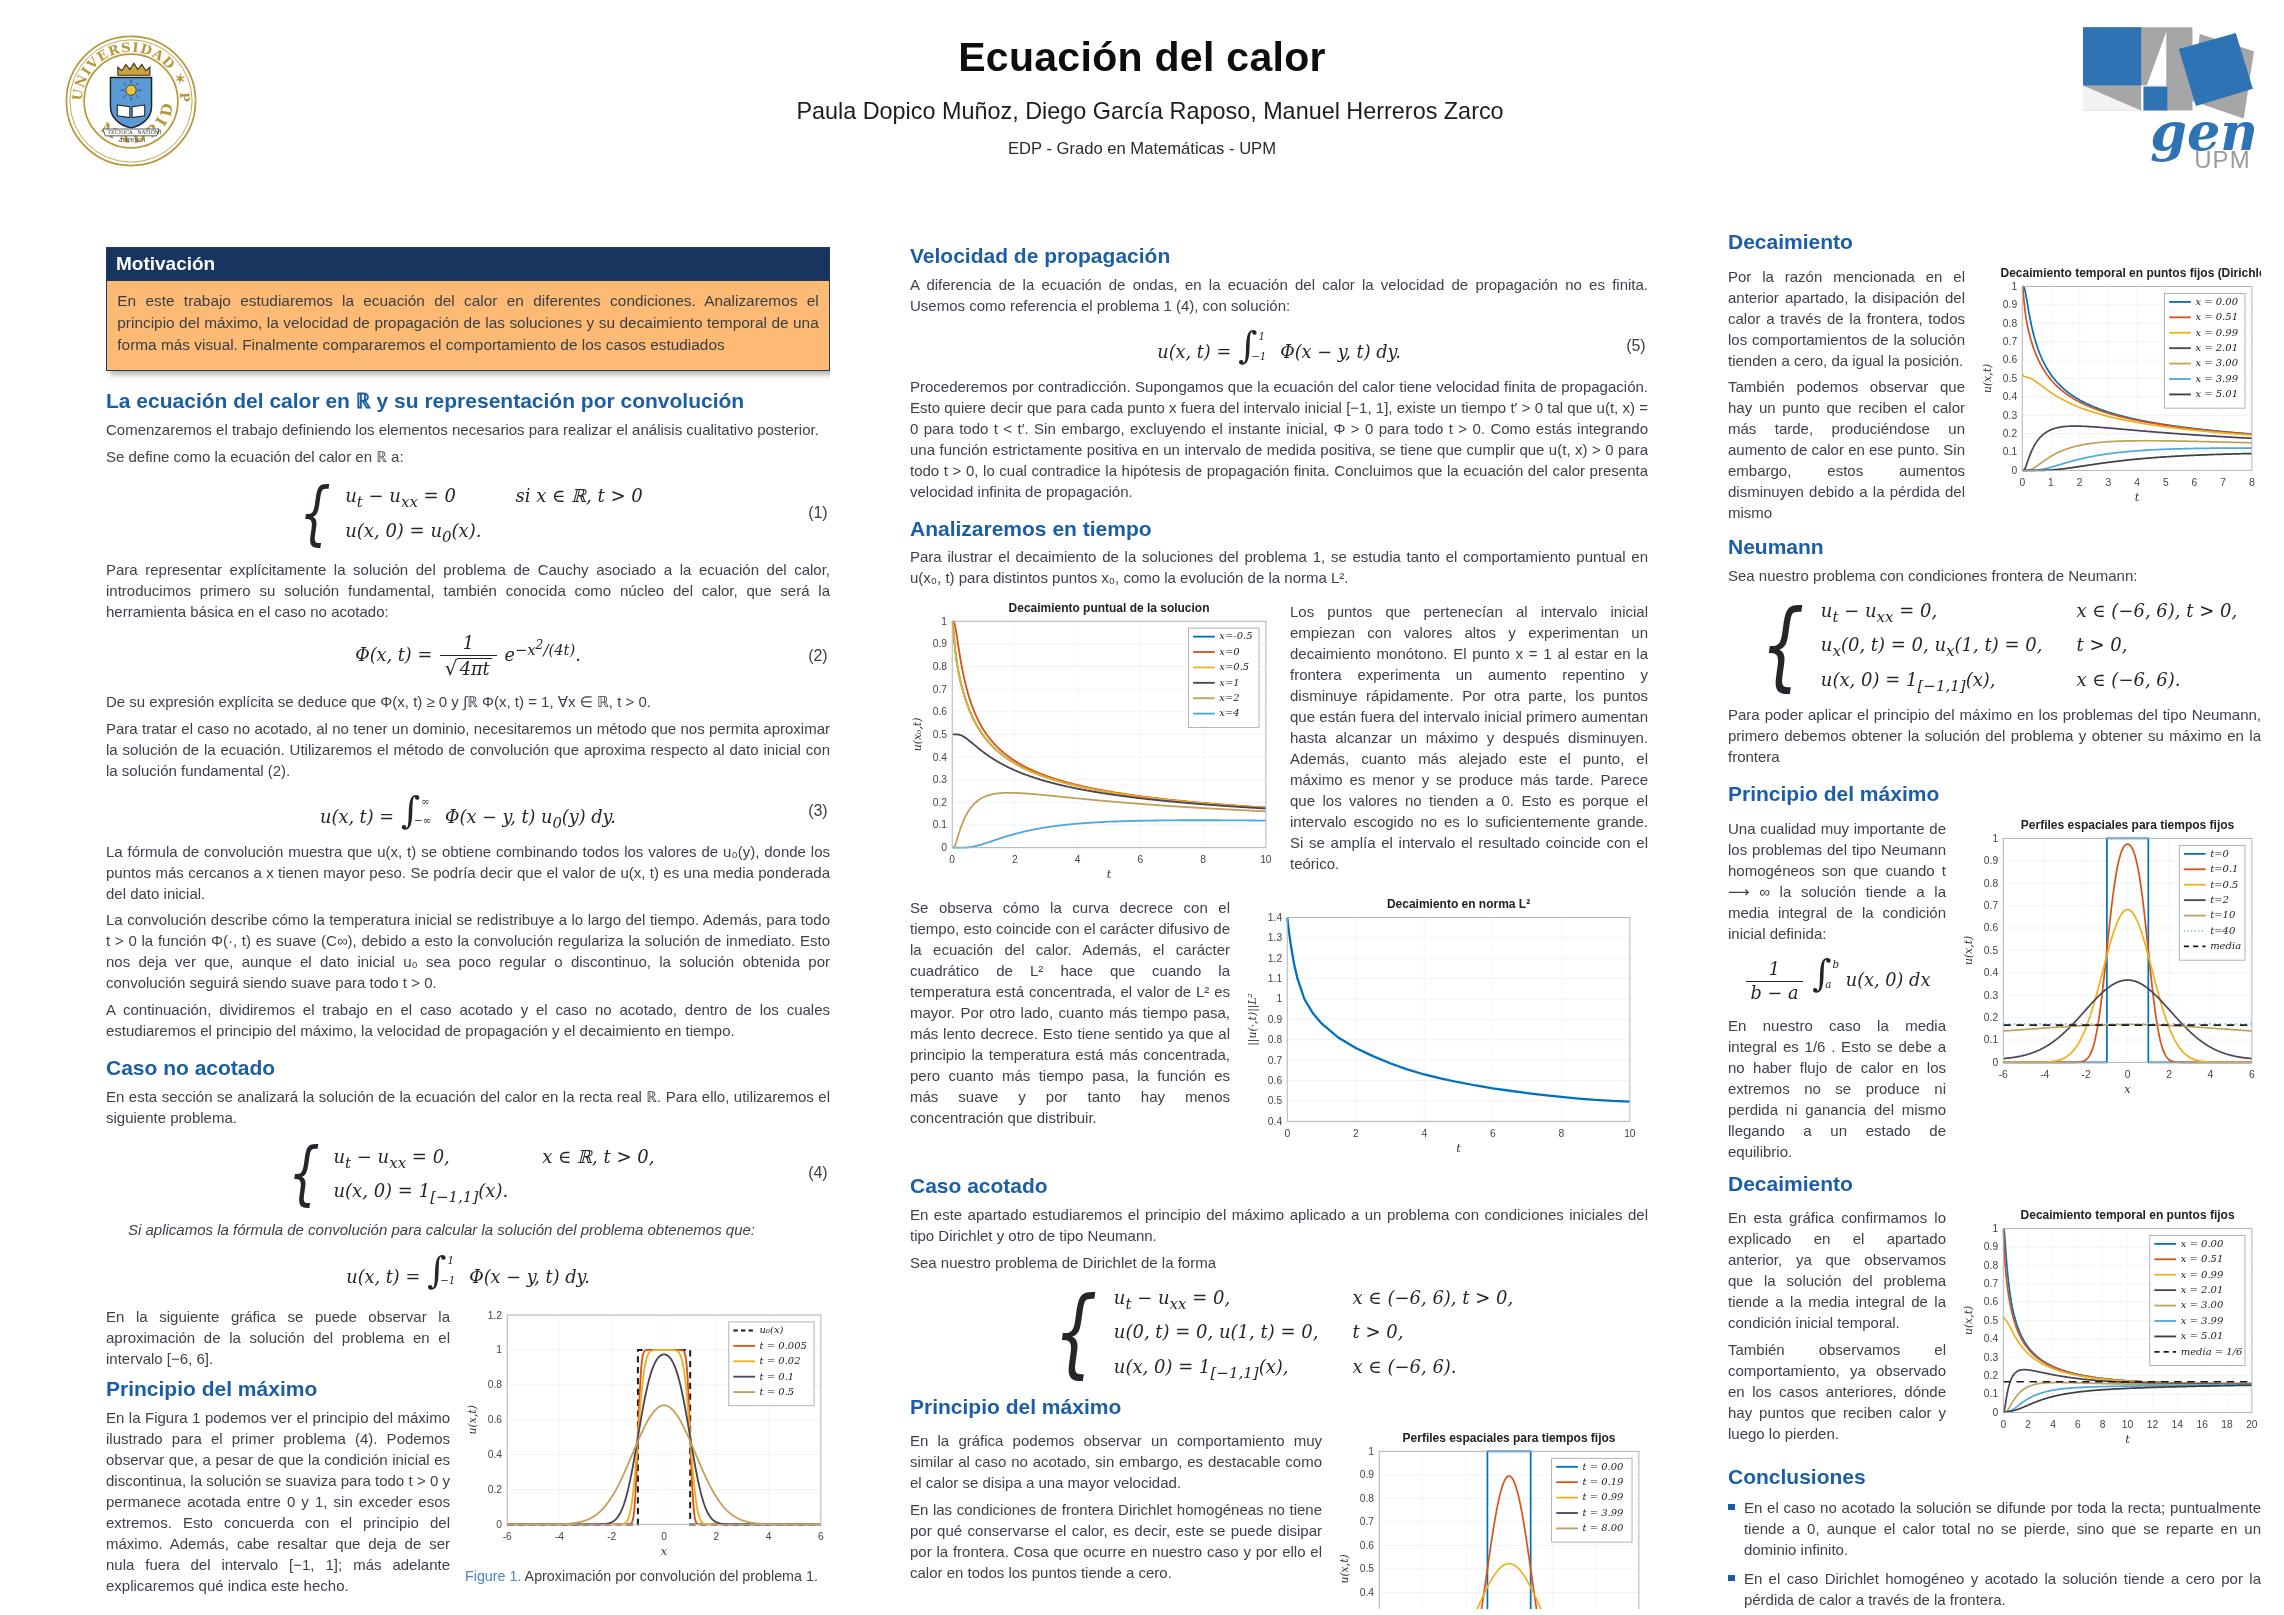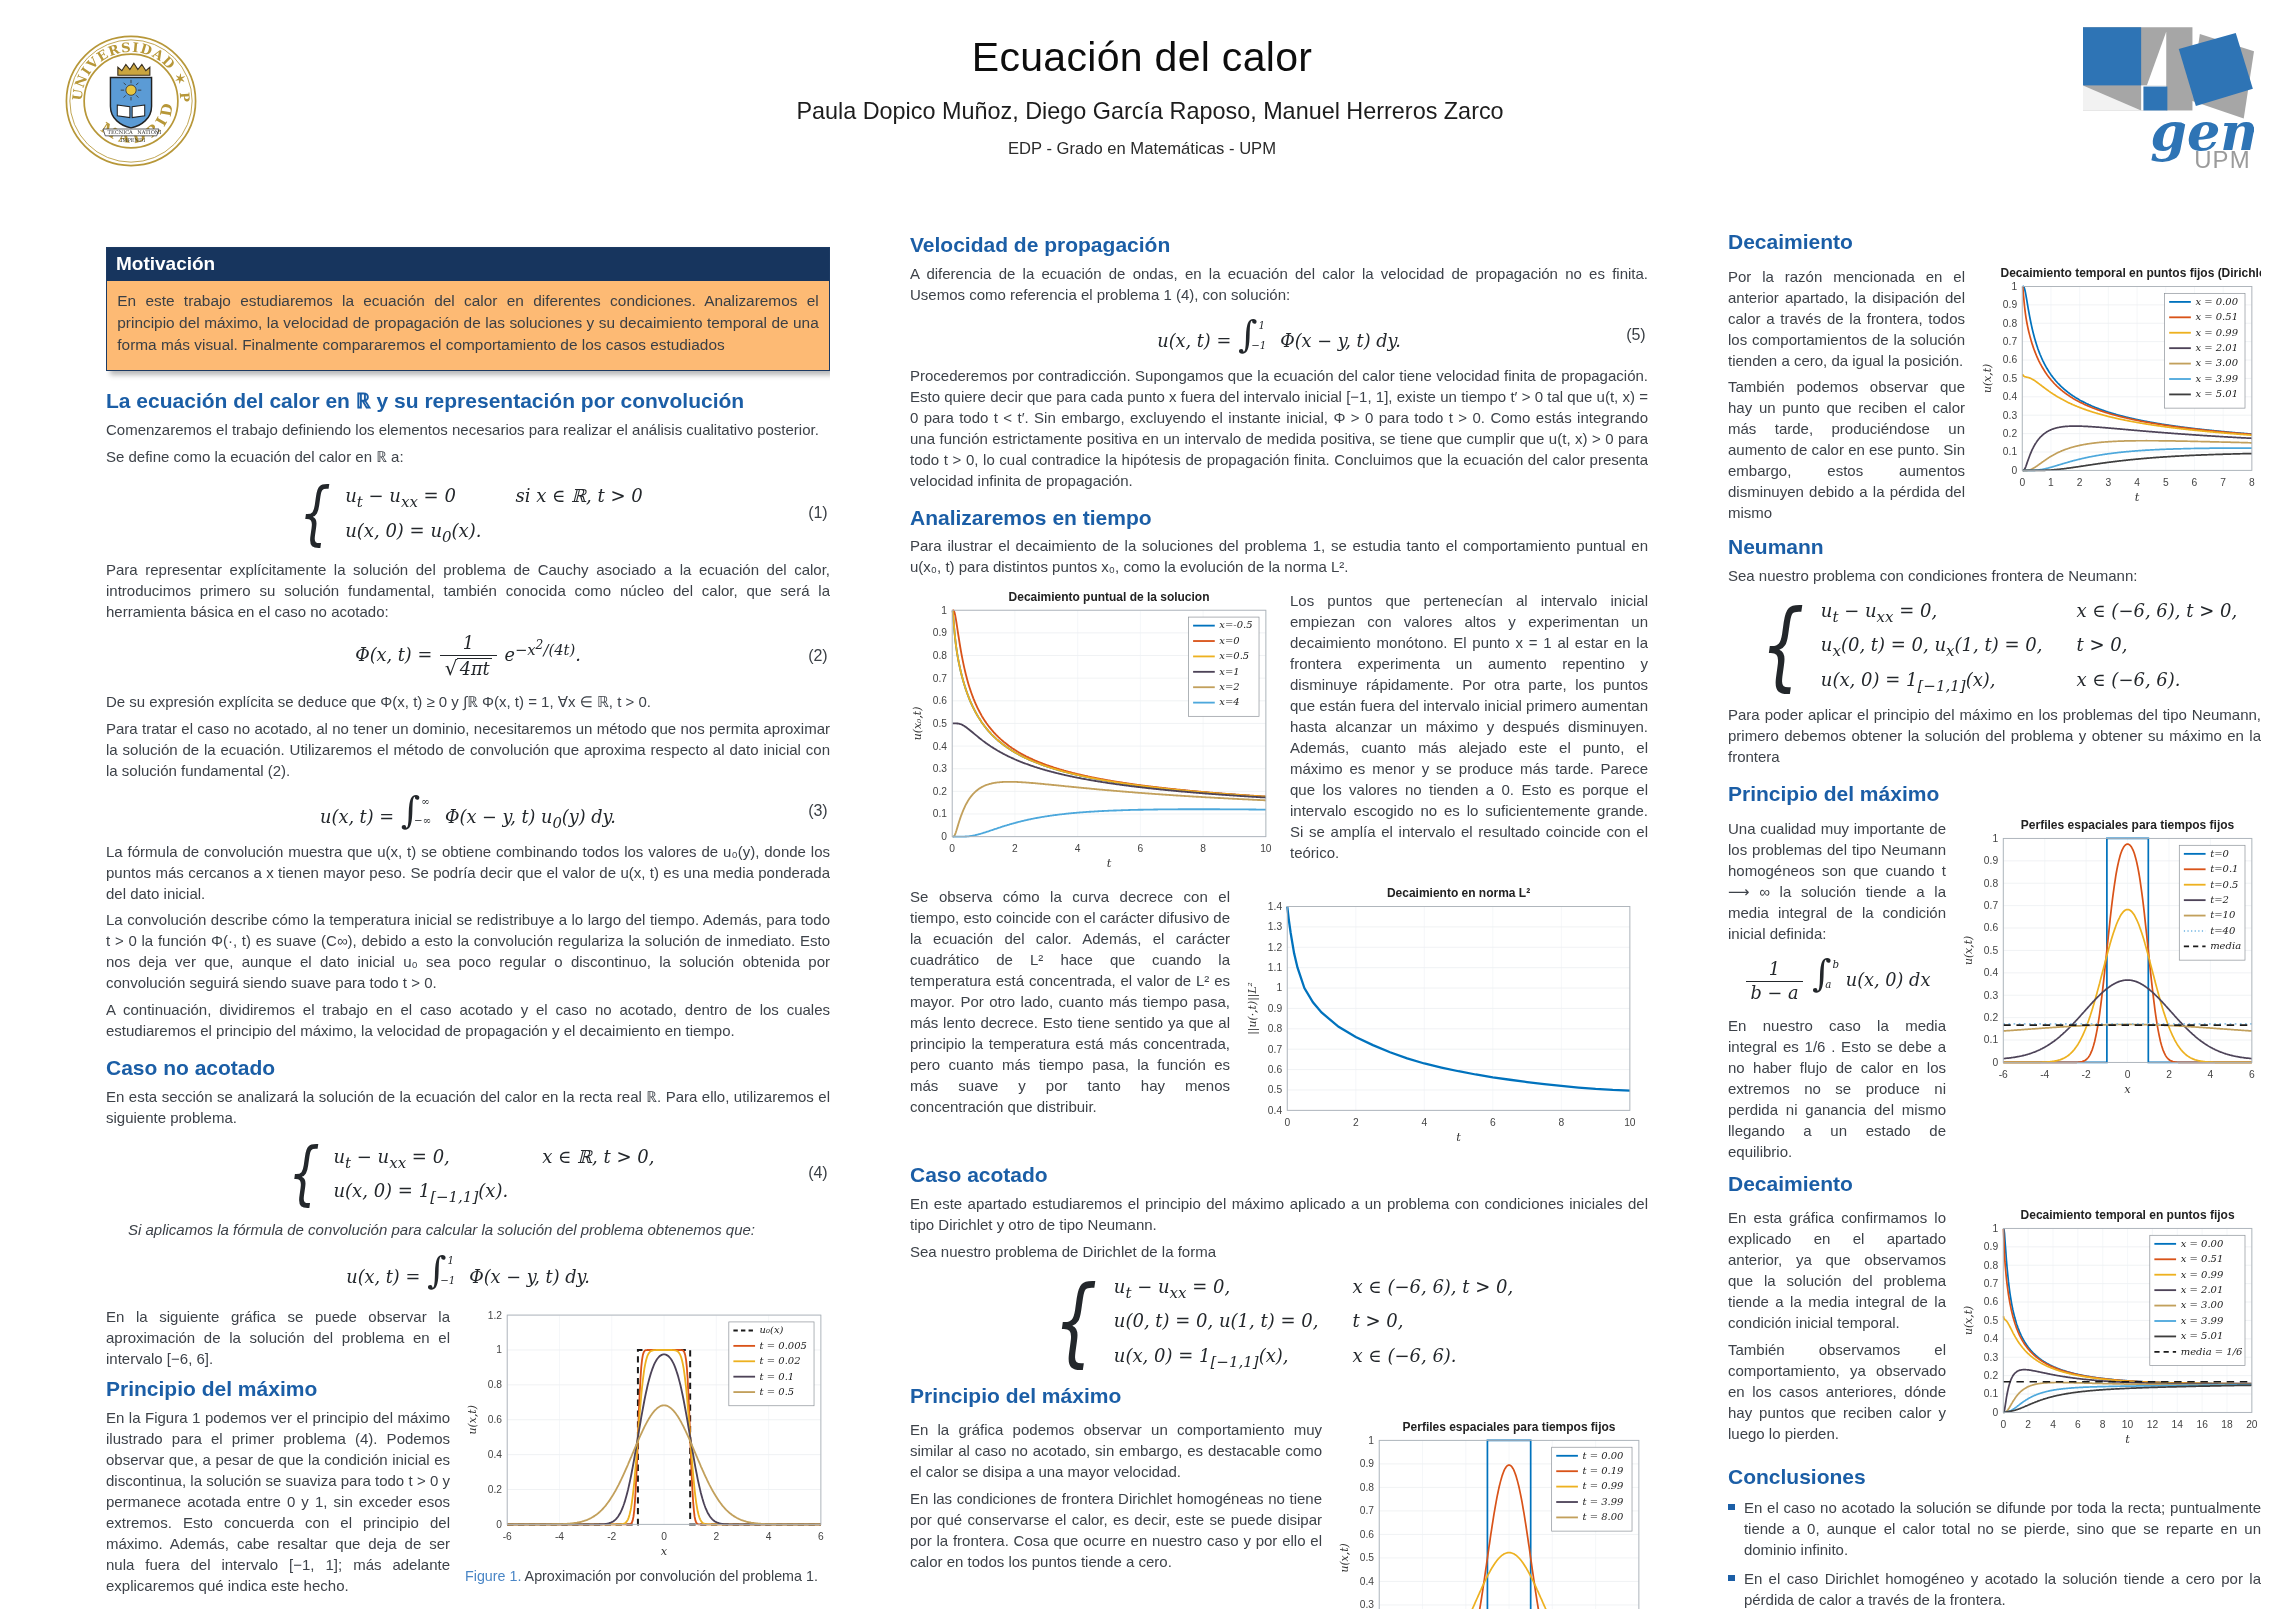--- a/index.html
+++ b/index.html
@@ -1,20 +1,20 @@
 <!DOCTYPE html>
 <html style="font-size:9px"><head>
 <meta charset="utf-8">
 <style>
   html,body{margin:0;padding:0;background:#ffffff;}
   .poster{position:relative;width:2284px;height:1616px;background:#fff;
           font-family:"Liberation Sans",sans-serif;color:#3d4249;overflow:hidden;}
   
   .header{position:absolute;top:0;left:0;right:0;height:224px;text-align:center;}
-  .title{padding-top:34px;font-size:41px;font-weight:normal;color:#0d0d0d;letter-spacing:0.3px;}
+  .title{padding-top:34px;font-size:41px;font-weight:bold;color:#0d0d0d;letter-spacing:0.3px;}
   .authors{margin-top:17px;font-size:23.4px;color:#1c1c1c;padding-left:16px;}
   .subtitle{margin-top:13.7px;font-size:16.6px;color:#2b2b2b;}
   .seal{position:absolute;left:63px;top:33px;}
   .gem{position:absolute;right:30px;top:27px;}
   
   .columns{position:absolute;top:227px;left:106px;display:flex;gap:80px;}
   .col{overflow:hidden;height:1382px;}
   .col1{width:724px;} .col2{width:738px;} .col3{width:533px;}
   h2.section{font-size:21px;font-weight:bold;color:#1b5ea6;margin:15px 0 5.7px;}
   h2.first{margin-top:19.4px;}
@@ -274,21 +274,21 @@
                 <text x="516.6" y="166" font-size="17.5" font-style="italic" fill="#222" font-family="DejaVu Serif,serif">t = 0.5</text>
               </svg></div>
           <div class="fig-caption" style="width:354px;">
             <span class="fig-label">Figure 1.</span><span> Aproximación por convolución del problema 1.</span>
           </div>
         </div>
       </div>
     </div>
 
     <div class="col col2">
-      <h2 class="section first" style="margin-top:6px;">Velocidad de propagación</h2>
+      <h2 class="section first" style="margin-top:17px;">Velocidad de propagación</h2>
       <p class="body">A diferencia de la ecuación de ondas, en la ecuación del calor la velocidad de propagación no es finita. Usemos como referencia el problema 1 (4), con solución:</p>
       <div>
           <div class="eq-block">
             <span>u(x, t) = <span class="int">
                 <span class="ints">∫</span>
                 <span class="intl">
                   <span class="inthi">1</span>
                   <span class="intlo">−1</span>
                 </span>
               </span> Φ(x − y, t) dy.</span>

